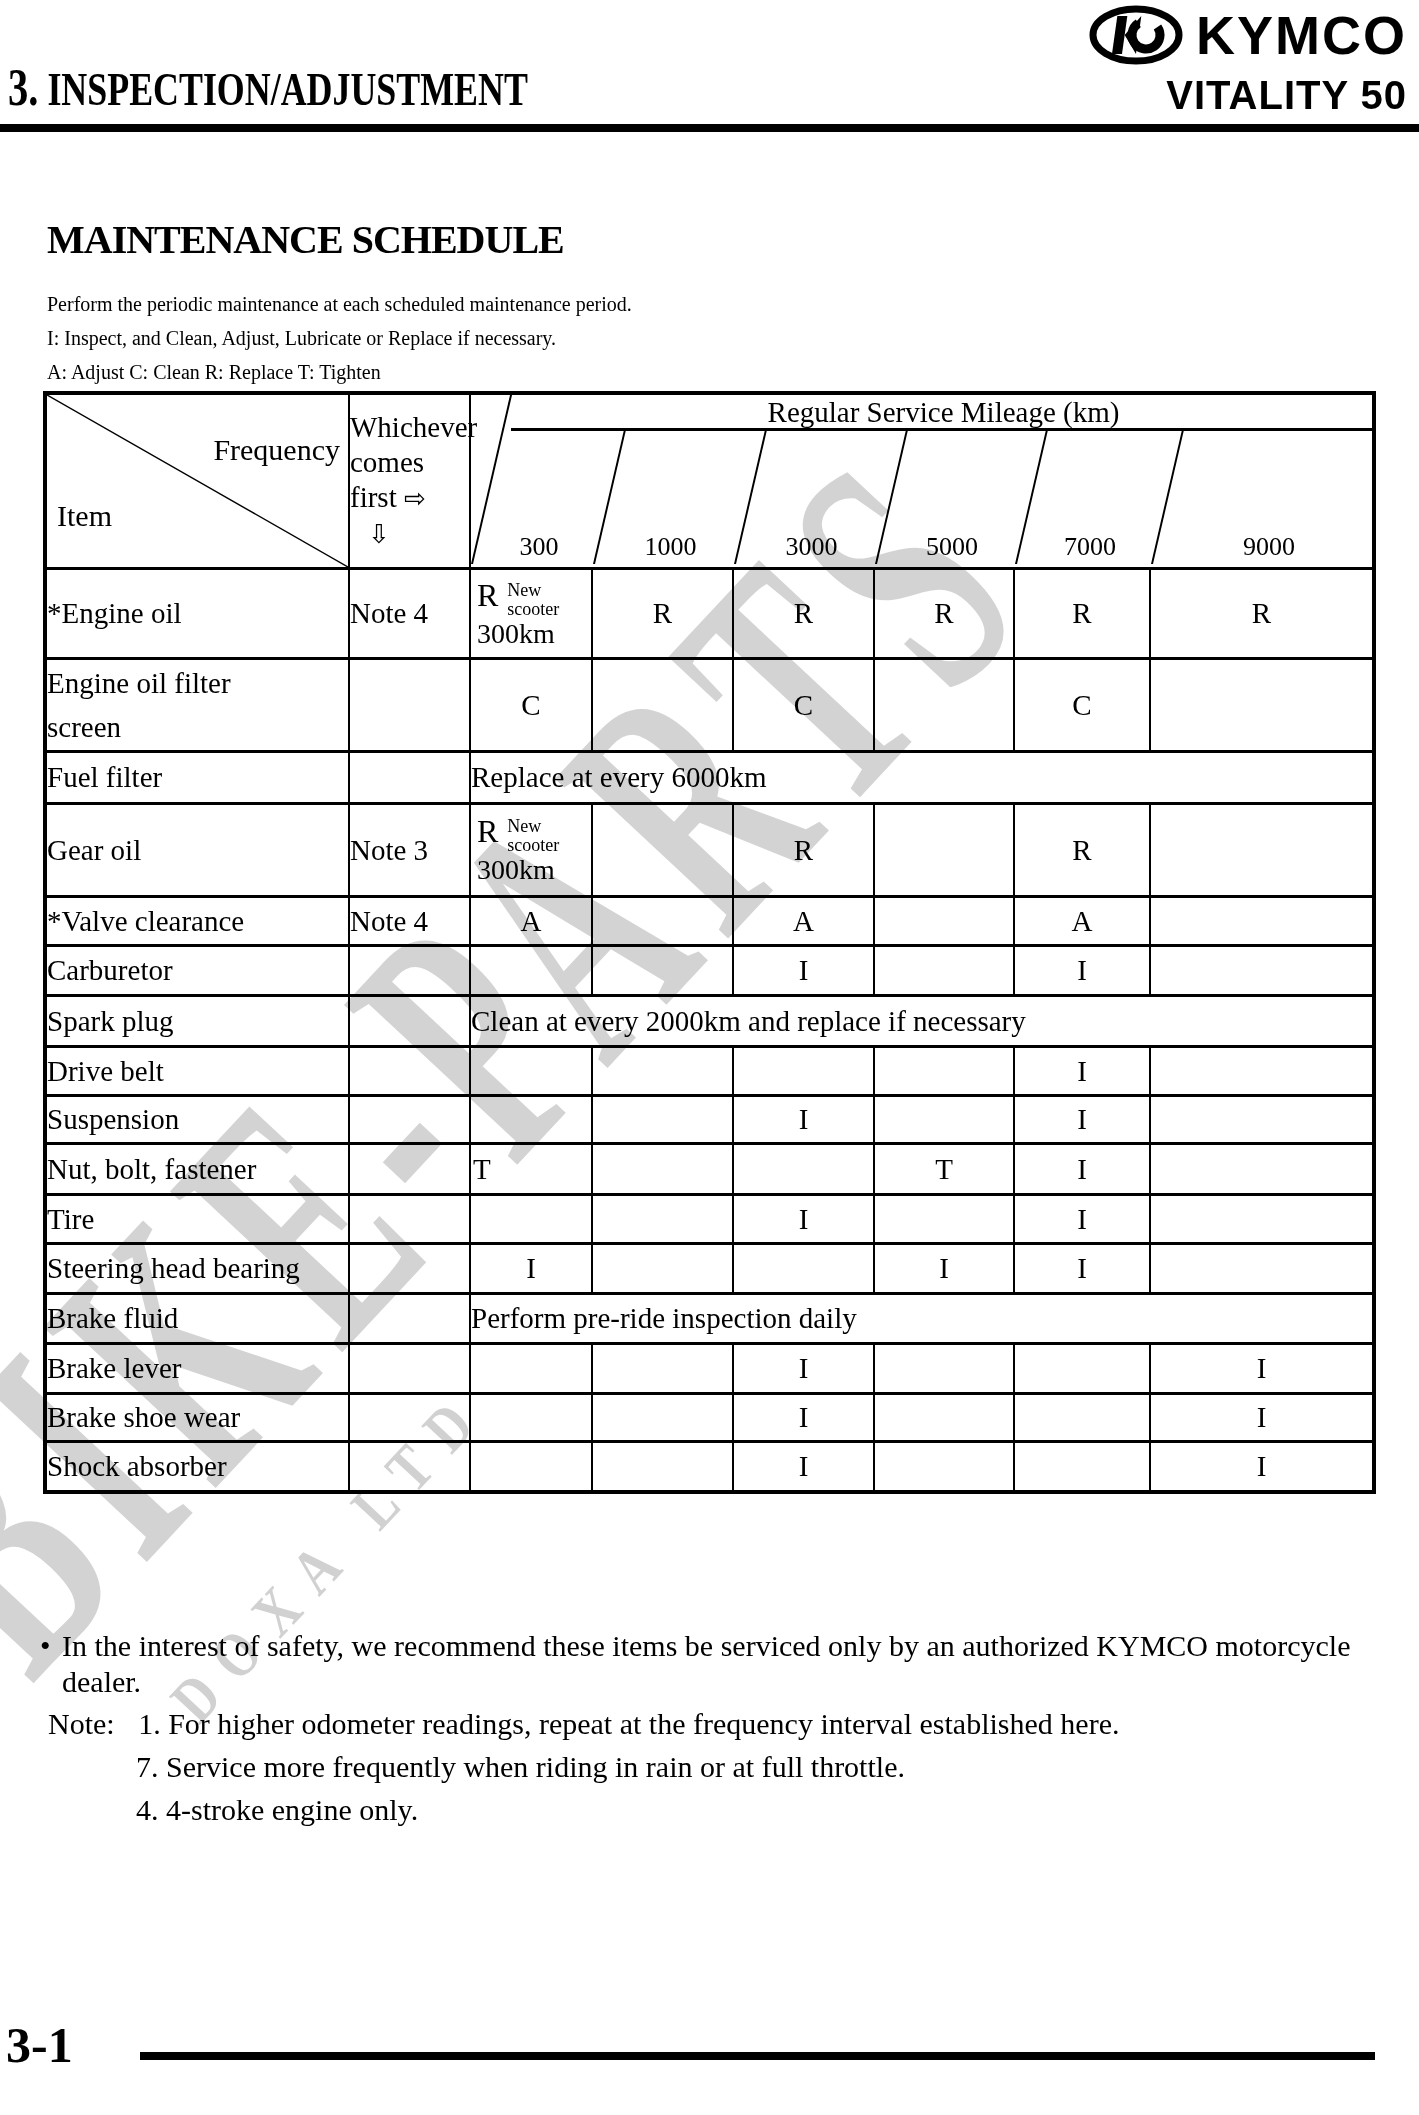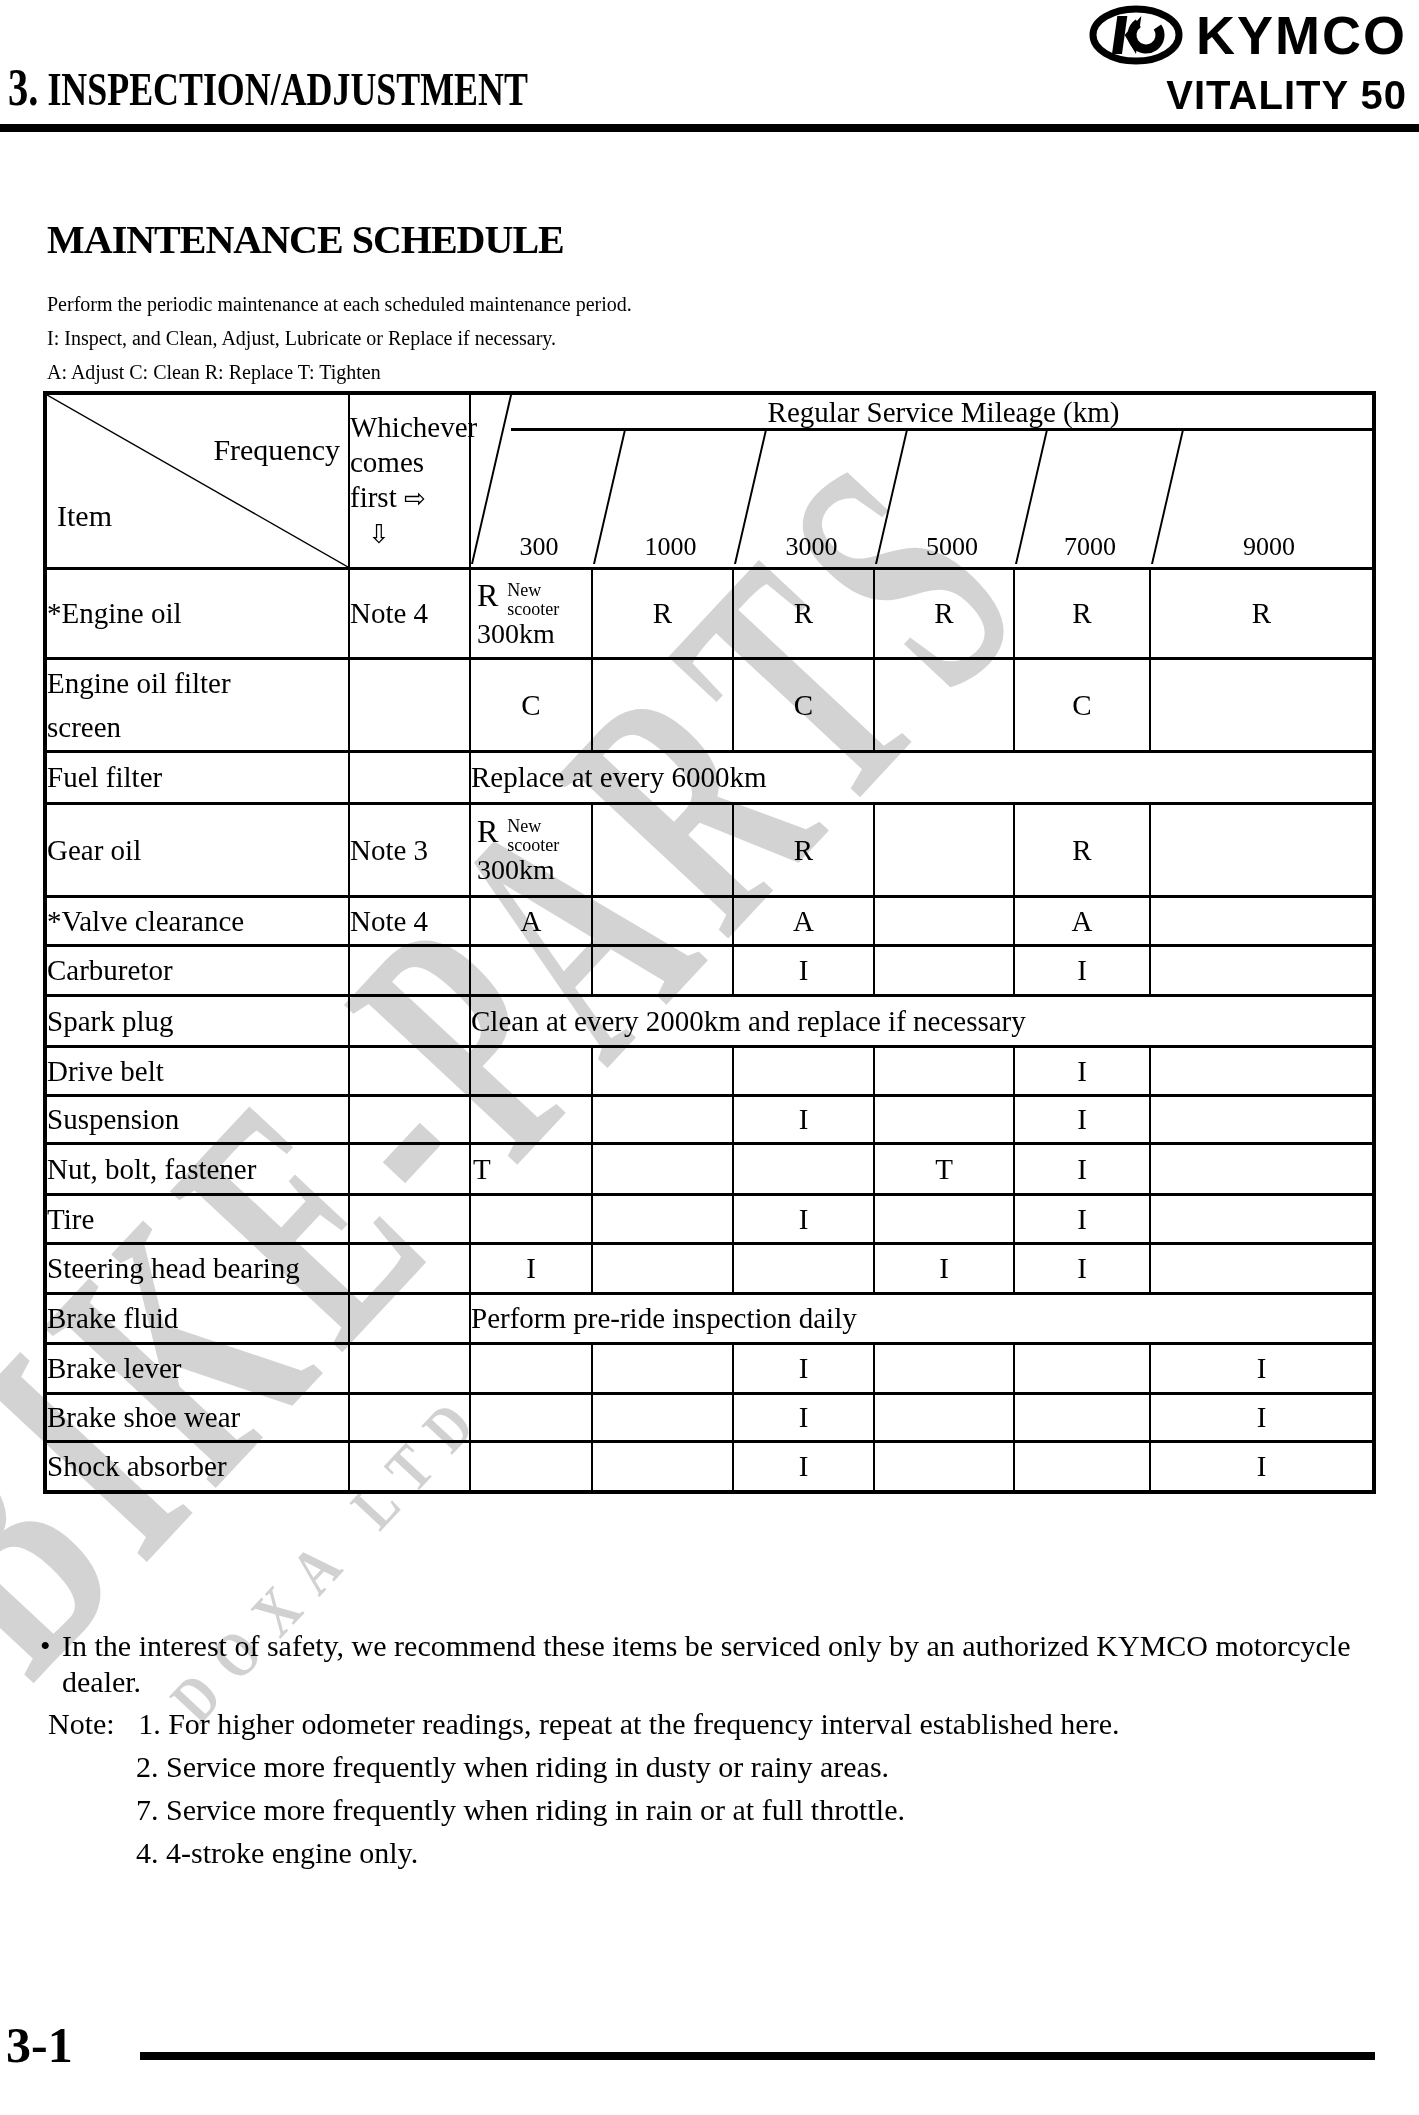--- a/index.html
+++ b/index.html
@@ -352,21 +352,20 @@
 
   <div class="fg notes">
     <p class="safety">
       <span class="bullet">•</span>
       <span>In the interest of safety, we recommend these items be serviced only by an authorized KYMCO motorcycle dealer.</span>
     </p>
     <p class="note-main">
       <span class="note-label">Note:</span>
       <span>1. For higher odometer readings, repeat at the frequency interval established here.</span>
     </p>
-    <p class="note-sub">2. Service more frequently when riding in dusty or rainy areas.</p>
     <p class="note-sub">7. Service more frequently when riding in rain or at full throttle.</p>
     <p class="note-sub tight">4. 4-stroke engine only.</p>
   </div>
 
   <div class="fg page-num">3-1</div>
   <div class="fg footer-rule"></div>
 
 </div>
 
 </body></html>

